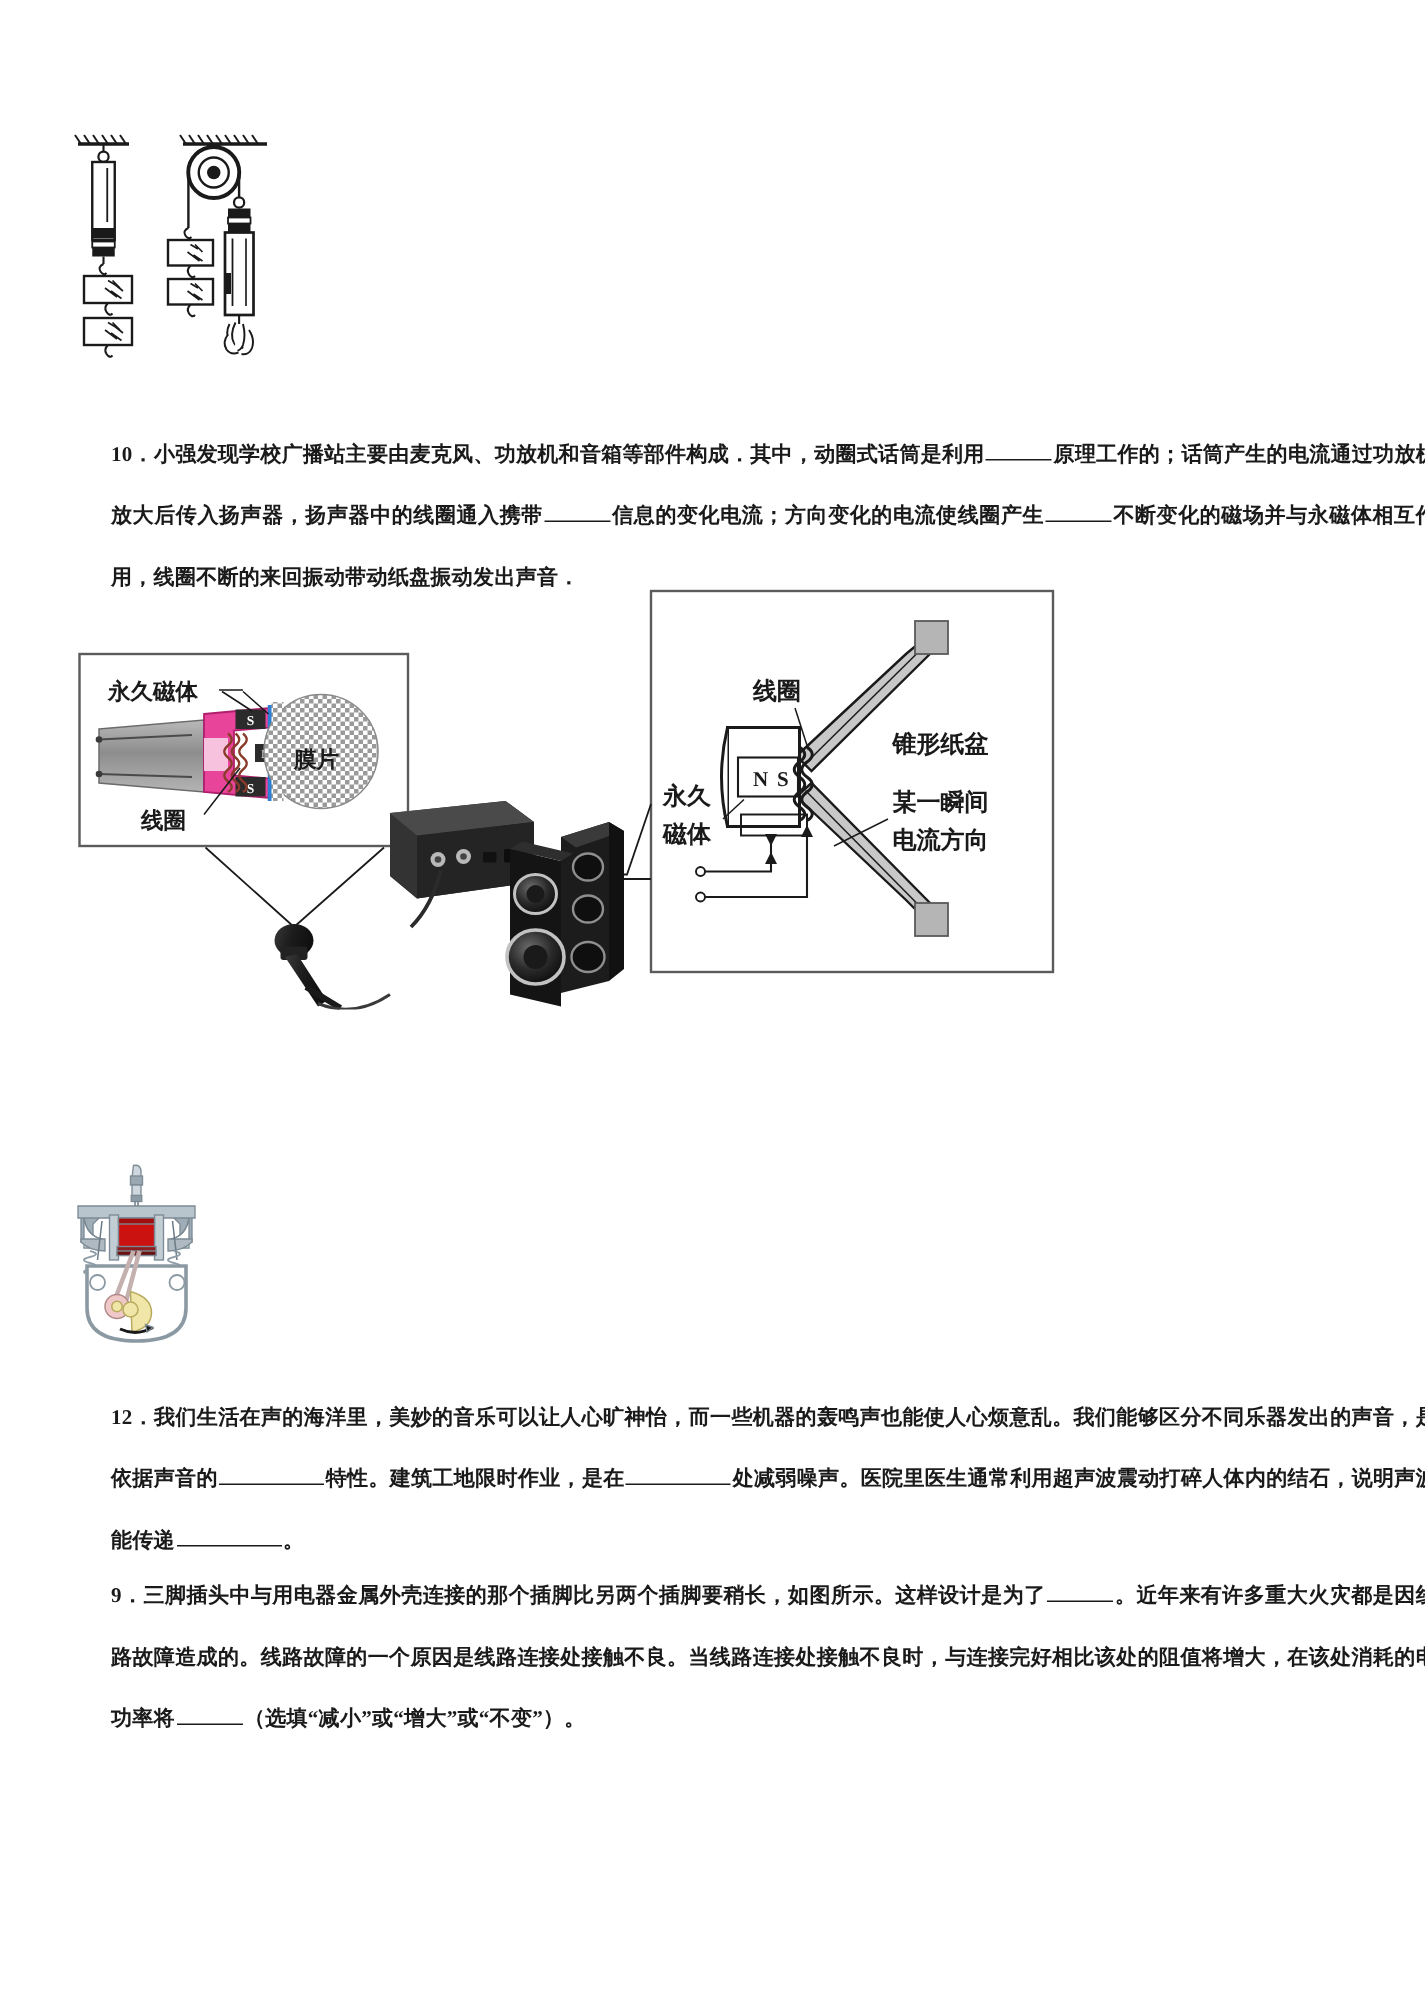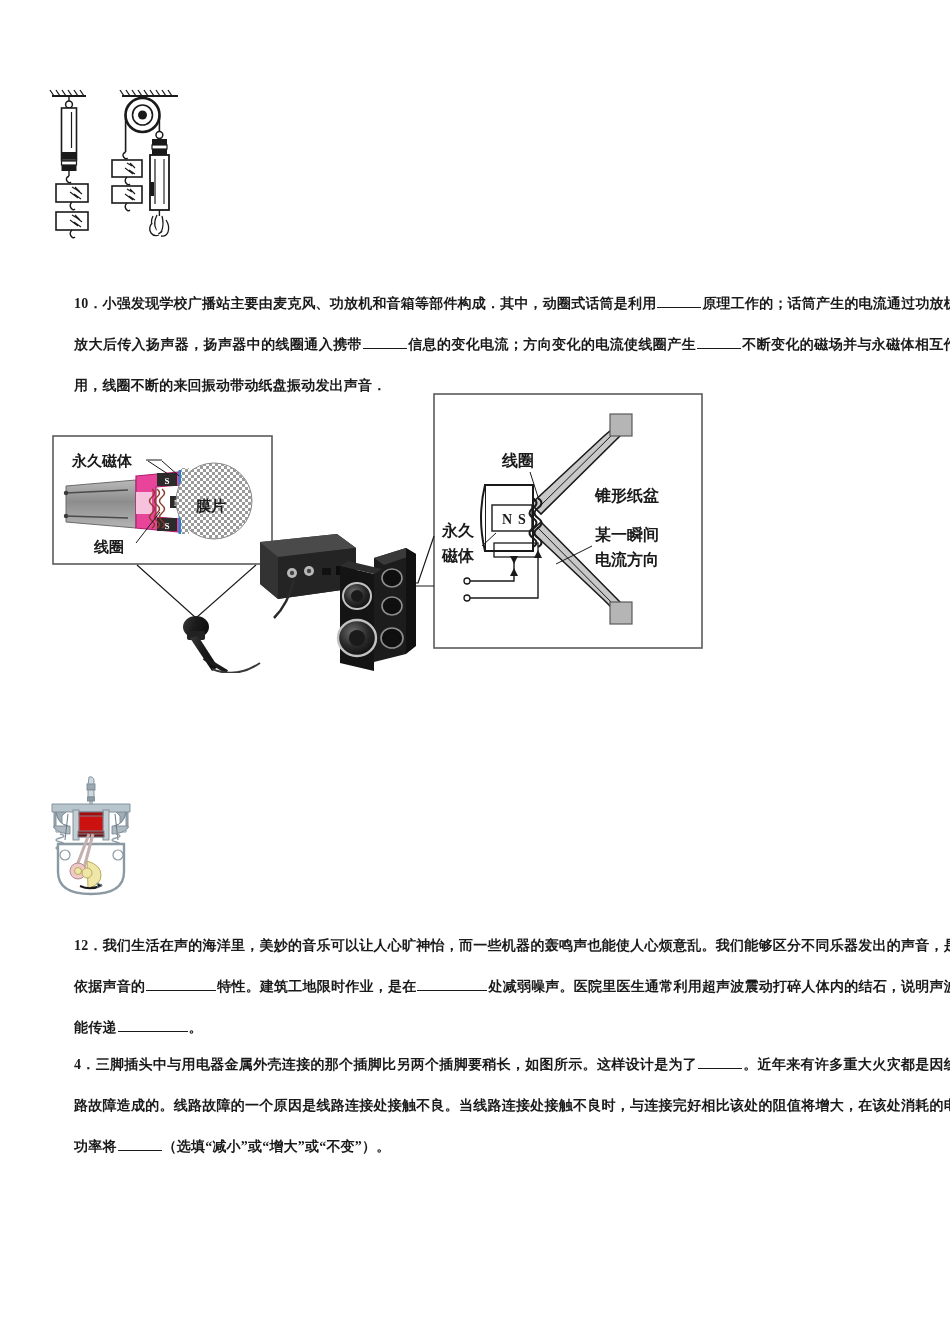--- a/index.html
+++ b/index.html
@@ -397,16 +397,16 @@
         <path d="M62 109 l-5 -2 l1 5 z" fill="#1a1a1a"></path>
       </g>
     </svg>
   </div>
 
   <div class="qblock" style="left:34px; top:925px; width:884px;">
     <span>12．我们生活在声的海洋里，美妙的音乐可以让人心旷神怡，而一些机器的轰鸣声也能使人心烦意乱。我们能够区分不同乐器发出的声音，是依据声音的</span><span class="blank b-lg"></span><span>特性。建筑工地限时作业，是在</span><span class="blank b-lg"></span><span>处减弱噪声。医院里医生通常利用超声波震动打碎人体内的结石，说明声波能传递</span><span class="blank b-lg"></span><span>。</span>
   </div>
 
   <div class="qblock" style="left:34px; top:1044px; width:884px;">
-    <span>4．三脚插头中与用电器金属外壳连接的那个插脚比另两个插脚要稍长，如图所示。这样设计是为了</span><span class="blank b-sm"></span><span>。近年来有许多重大火灾都是因线路故障造成的。线路故障的一个原因是线路连接处接触不良。当线路连接处接触不良时，与连接完好相比该处的阻值将增大，在该处消耗的电功率将</span><span class="blank b-sm"></span><span>（选填“减小”或“增大”或“不变”）。</span>
+    <span>9．三脚插头中与用电器金属外壳连接的那个插脚比另两个插脚要稍长，如图所示。这样设计是为了</span><span class="blank b-sm"></span><span>。近年来有许多重大火灾都是因线路故障造成的。线路故障的一个原因是线路连接处接触不良。当线路连接处接触不良时，与连接完好相比该处的阻值将增大，在该处消耗的电功率将</span><span class="blank b-sm"></span><span>（选填“减小”或“增大”或“不变”）。</span>
   </div>
 
 </div>
 
 </body></html>

